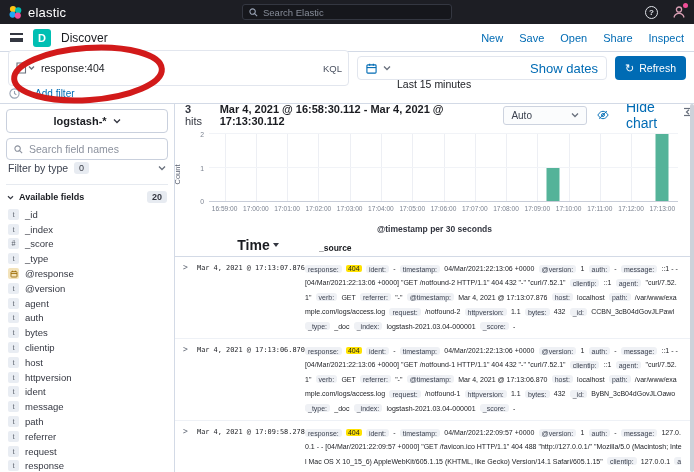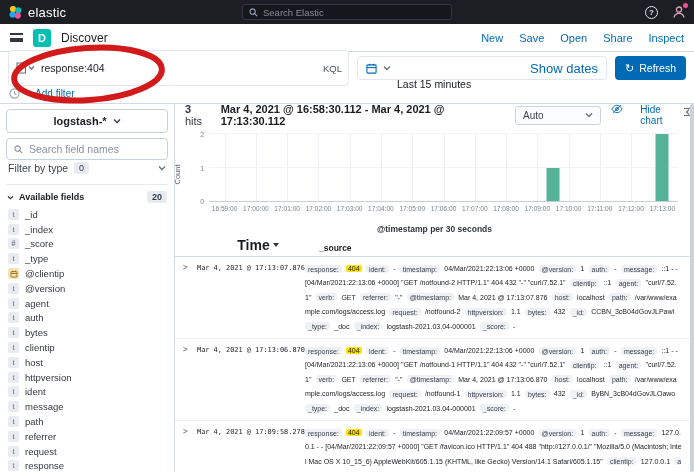--- a/index.html
+++ b/index.html
@@ -61,21 +61,21 @@
   .ficon{width:11px;height:11px;border-radius:2px;background:#e9edf3;color:#5a606b;font-size:8px;display:flex;align-items:center;justify-content:center;font-family:"Liberation Serif",serif;flex:0 0 11px;}
   .ficon-date{background:#f3e3bb;}
   .fname{font-size:9.5px;color:#343741;white-space:nowrap;}
 
   .main{flex:1;position:relative;overflow:hidden;}
   .hits-row{height:22px;display:flex;align-items:center;padding:0 10px;gap:10px;}
   .hits{font-size:11px;}
   .hits b{font-weight:bold;}
   .range-title{margin-left:auto;font-size:11px;font-weight:bold;color:#1a1c21;}
   .interval-select{width:88px;height:19px;border:1px solid #cdd3df;border-radius:3px;background:#fbfcfd;display:flex;align-items:center;justify-content:space-between;padding:0 7px;font-size:10px;color:#3c4250;cursor:pointer;}
-  .hide-chart{margin-left:auto;display:flex;align-items:flex-start;gap:17px;color:var(--c-accent);font-size:10px;cursor:pointer;}
+  .hide-chart{margin-left:auto;display:flex;align-items:center;gap:17px;color:var(--c-accent);font-size:14px;cursor:pointer;}
 
   
   .chart{position:relative;height:106px;margin:2px 4px 0 4px;}
   .ylabel{position:absolute;left:-12px;top:42px;transform:rotate(-90deg);font-size:7.5px;color:#596070;}
   .plot{position:absolute;left:30px;right:12px;top:6px;bottom:32px;border-bottom:1px solid #c8cdd8;}
   .vgrid{position:absolute;top:0;bottom:0;width:1px;background:#edeff4;}
   .hgrid{position:absolute;left:0;right:0;height:1px;background:#f1f3f7;}
   .bar{position:absolute;bottom:0;width:13px;transform:translateX(-50%);background:var(--c-bar);cursor:pointer;}
   .xtick{position:absolute;top:100%;margin-top:4px;transform:translateX(-50%);font-size:6.6px;color:#7b8290;white-space:nowrap;}
   .ytick{position:absolute;left:-5px;transform:translate(-100%,50%);font-size:6.8px;color:#7b8290;}
@@ -247,21 +247,21 @@
           </div>
           <div class="field-item">
             <span class="ficon ficon-date">
               <svg width="8" height="8" viewBox="0 0 12 12">
                 <rect x="1.5" y="2.5" width="9" height="8" rx="1" fill="none" stroke="#9a6a00" stroke-width="1.3"></rect>
                 <line x1="1.5" y1="5.2" x2="10.5" y2="5.2" stroke="#9a6a00" stroke-width="1.3"></line>
                 <line x1="4" y1="1" x2="4" y2="3" stroke="#9a6a00" stroke-width="1.3"></line>
                 <line x1="8" y1="1" x2="8" y2="3" stroke="#9a6a00" stroke-width="1.3"></line>
               </svg>
             </span>
-            <span class="fname">@clientip</span>
+            <span class="fname">@response</span>
           </div>
           <div class="field-item">
             <span class="ficon">t</span>
             <span class="fname">@version</span>
           </div>
           <div class="field-item">
             <span class="ficon">t</span>
             <span class="fname">agent</span>
           </div>
           <div class="field-item">

